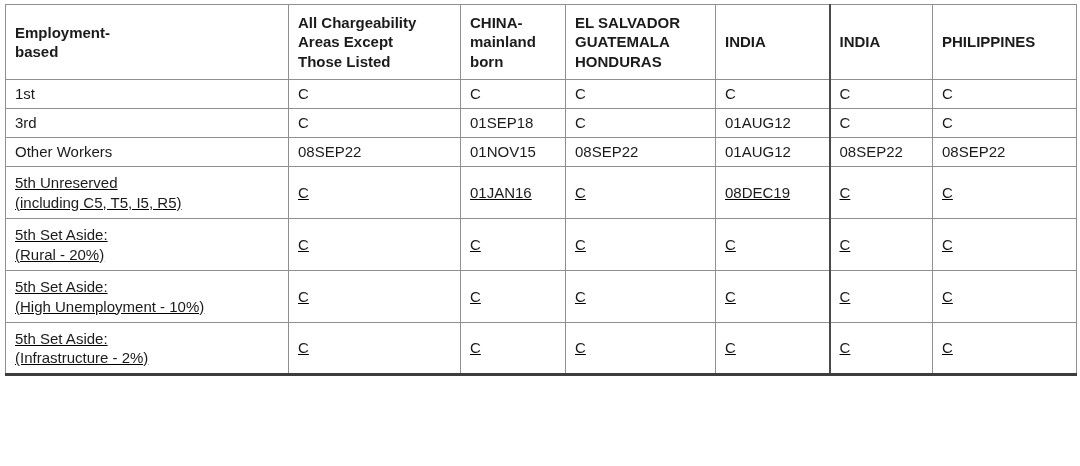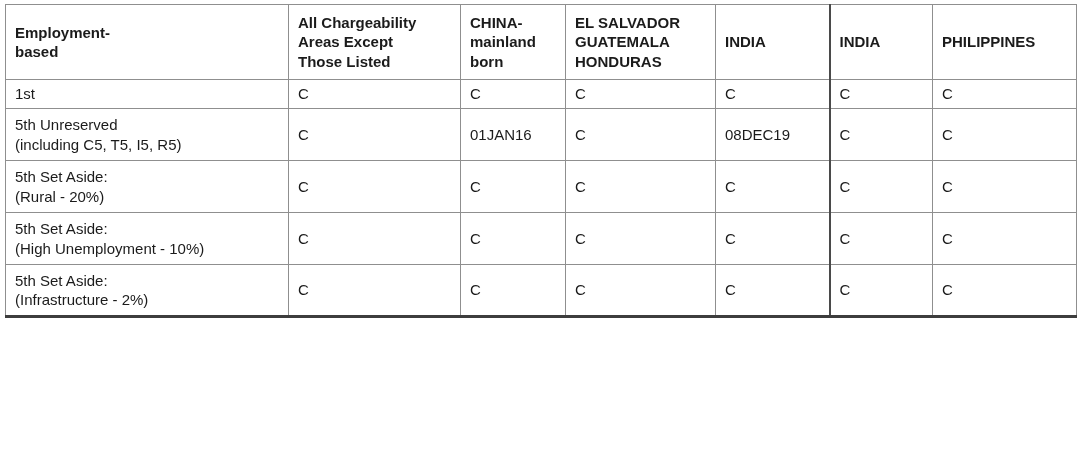--- a/index.html
+++ b/index.html
@@ -40,20 +40,21 @@
   table.visa-table thead th {
     font-weight: 700;
     height: 68px;
   }
   table.visa-table tbody tr {
     height: 29px;
     margin-top: 40px;
   }
   table.visa-table tbody tr.tall {
     height: 52px;
+    text-decoration: underline;
   }
   
   table.visa-table tr.group-end th,
   table.visa-table tr.group-end td {
     border-bottom: 2px solid #3d3d3d;
   }
   table.visa-table th:nth-child(6),
   table.visa-table td:nth-child(6) {
     border-left: 2px solid #4a4a4a;
   }
@@ -97,20 +98,38 @@
     <tbody>
         <tr>
           <th>1st</th>
           <td>C</td>
           <td>C</td>
           <td>C</td>
           <td>C</td>
           <td>C</td>
           <td>C</td>
         </tr>
+        <tr>
+          <th>3rd</th>
+          <td>C</td>
+          <td>01SEP18</td>
+          <td>C</td>
+          <td>01AUG12</td>
+          <td>C</td>
+          <td>C</td>
+        </tr>
+        <tr>
+          <th>Other Workers</th>
+          <td>08SEP22</td>
+          <td>01NOV15</td>
+          <td>08SEP22</td>
+          <td>01AUG12</td>
+          <td>08SEP22</td>
+          <td>08SEP22</td>
+        </tr>
         <tr class="tall">
           <th>5th Unreserved
 (including C5, T5, I5, R5)</th>
           <td>C</td>
           <td>01JAN16</td>
           <td>C</td>
           <td>08DEC19</td>
           <td>C</td>
           <td>C</td>
         </tr>

